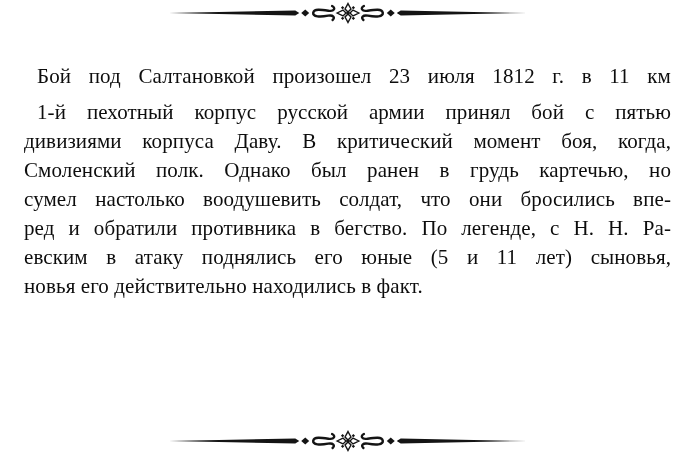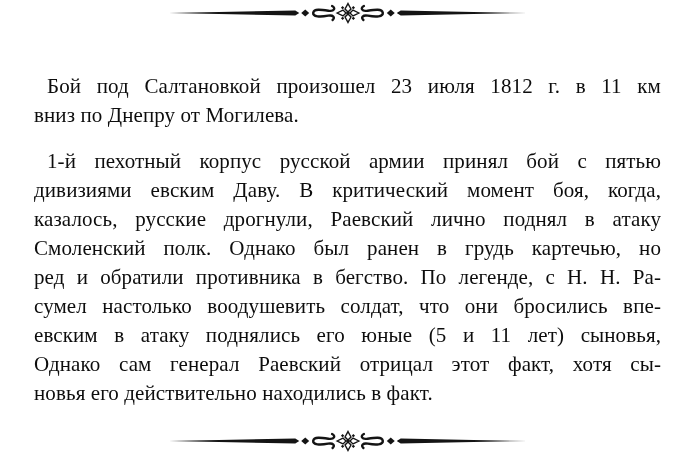--- a/index.html
+++ b/index.html
@@ -29,21 +29,21 @@
   .divider.bottom { top: 429px; }
   .divider svg { display: block; }
   .text-block {
     position: absolute;
     top: 55px;
     left: 17px;
     width: 661px;
     font-size: 21px;
     line-height: 29px;
   }
-  .paragraph { margin: 17px; padding: 0; }
+  .paragraph { margin: 7px; padding: 0; }
   .line {
     display: block;
     text-align: justify;
     text-align-last: justify;
     white-space: normal;
     letter-spacing: 0.1px;
   }
   .line.indent { padding-left: 13px; }
   .line.last { text-align-last: left; }
   .defs-holder { position: absolute; width: 0; height: 0; overflow: hidden; }
@@ -86,31 +86,28 @@
 
   <div class="divider top">
     <svg width="358" height="24" viewBox="0 0 360 24" xmlns="http://www.w3.org/2000/svg">
       <use href="#fleuron-divider"></use>
     </svg>
   </div>
 
   <div class="text-block">
     <div class="paragraph">
       <span class="line indent">Бой под Салтановкой произошел 23 июля 1812 г. в 11 км</span>
-      <span class="line last">вниз по Днепру от Могилева.</span>
     </div>
     <div class="paragraph">
       <span class="line indent">1-й пехотный корпус русской армии принял бой с пятью</span>
-      <span class="line">дивизиями евским Даву. В критический момент боя, когда,</span>
-      <span class="line">казалось, русские дрогнули, Раевский лично поднял в атаку</span>
+      <span class="line">дивизиями корпуса Даву. В критический момент боя, когда,</span>
       <span class="line">Смоленский полк. Однако был ранен в грудь картечью, но</span>
+      <span class="line">сумел настолько воодушевить солдат, что они бросились впе-</span>
       <span class="line">ред и обратили противника в бегство. По легенде, с Н. Н. Ра-</span>
-      <span class="line">сумел настолько воодушевить солдат, что они бросились впе-</span>
       <span class="line">евским в атаку поднялись его юные (5 и 11 лет) сыновья,</span>
-      <span class="line">Однако сам генерал Раевский отрицал этот факт, хотя сы-</span>
       <span class="line last">новья его действительно находились в факт.</span>
     </div>
   </div>
 
   <div class="divider bottom">
     <svg width="358" height="24" viewBox="0 0 360 24" xmlns="http://www.w3.org/2000/svg">
       <use href="#fleuron-divider"></use>
     </svg>
   </div>
 

